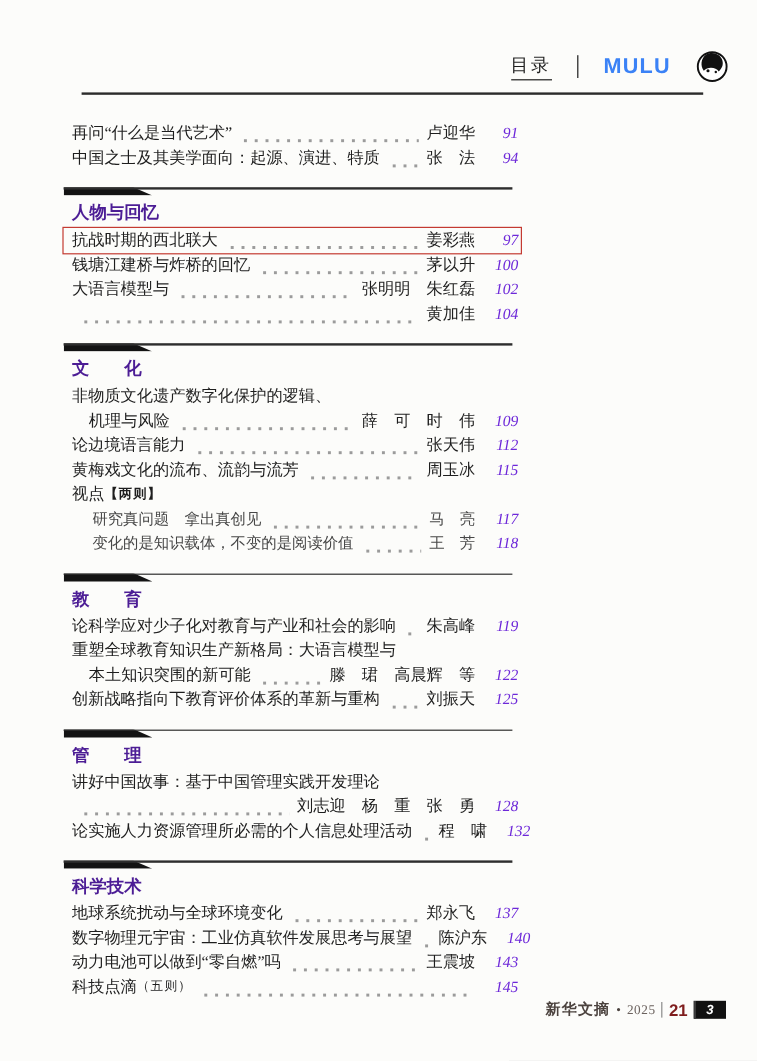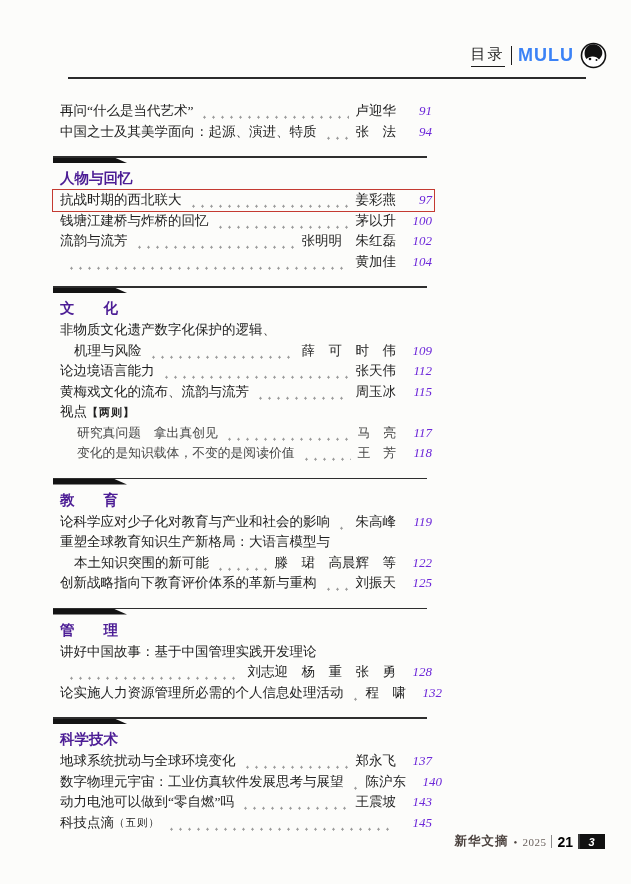--- a/index.html
+++ b/index.html
@@ -10,21 +10,21 @@
     background:#fcfcfa;
     font-family:"Liberation Serif", serif;
     color:#1e1e1e;
     overflow:hidden;
     margin:0 auto;
   }
 
   
   .header {
     position:absolute; top:42px; right:24px;
-    display:flex; align-items:center; gap:6px;
+    display:flex; align-items:center; gap:21px;
   }
   .mulu-cn {
     font-size:15px; letter-spacing:2px;
     border-bottom:1.5px solid #1c1c1c; padding-bottom:2px;
   }
   .hdr-vbar { width:1.5px; height:19px; background:#1c1c1c; }
   .mulu-en {
     font-family:"Liberation Sans", sans-serif;
     font-weight:900; font-size:18px; letter-spacing:1px; color:#3b82f6;
   }
@@ -89,21 +89,21 @@
     display:flex; align-items:center; gap:5px;
   }
   .f-name {
     font-weight:bold; font-size:12.5px; letter-spacing:1px; color:#4c433f;
   }
   .f-dot { color:#4c433f; font-size:11px; }
   .f-year { font-size:11px; color:#6b625e; letter-spacing:0.5px; }
   .f-vbar { width:1px; height:13px; background:#8a8a8a; }
   .f-issue {
     font-family:"Liberation Sans", sans-serif;
-    font-weight:900; font-size:14px; color:#000000;
+    font-weight:900; font-size:14px; color:#7f1d1d;
   }
   .f-pagebox {
     width:27px; height:15px; background:#111; color:#fff;
     display:flex; align-items:center; justify-content:center;
     font-family:"Liberation Sans", sans-serif;
     font-weight:bold; font-style:italic; font-size:11px;
     box-shadow:inset 2px 0 0 #3a3a3a;
   }
 </style>
 </head>
@@ -151,21 +151,21 @@
       <span class="a">姜彩燕</span>
       <span class="p">97</span>
     </div>
     <div class="row">
       <span class="t">钱塘江建桥与炸桥的回忆</span>
       <span class="leader"></span>
       <span class="a">茅以升</span>
       <span class="p">100</span>
     </div>
     <div class="row">
-      <span class="t">流韵与流芳</span>
+      <span class="t">大语言模型与</span>
       <span class="leader"></span>
       <span class="a">张明明　朱红磊</span>
       <span class="p">102</span>
     </div>
     <div class="row">
       <span class="leader"></span>
       <span class="a">黄加佳</span>
       <span class="p">104</span>
     </div>
 

